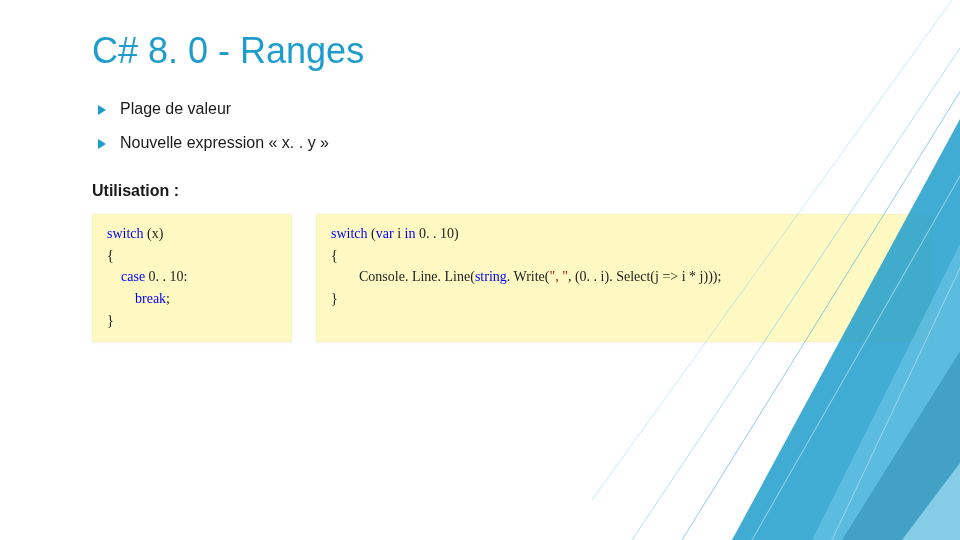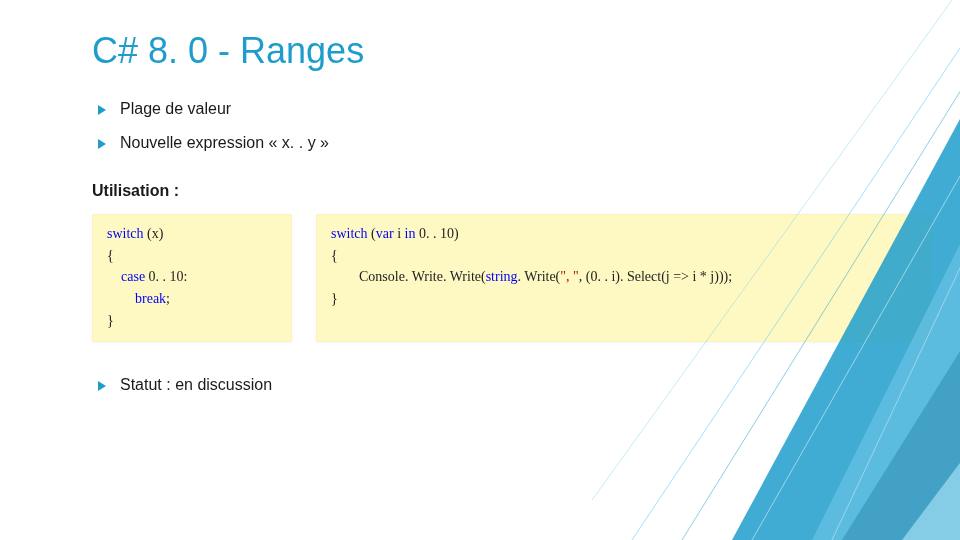--- a/index.html
+++ b/index.html
@@ -102,28 +102,25 @@
   <div class="code-row">
 
     <div class="code-box left"><span class="kw">switch</span><span class="plain"> (x)</span>
 <span class="plain">{</span>
     <span class="kw">case</span><span class="plain"> 0. . 10</span><span class="plain">:</span>
         <span class="kw">break</span><span class="plain">;</span>
 <span class="plain">}</span></div>
 
     <div class="code-box right"><span class="kw">switch</span><span class="plain"> (</span><span class="kw">var</span><span class="plain"> i </span><span class="kw">in</span><span class="plain"> 0. . 10)</span>
 <span class="plain">{</span>
-<span class="plain">        Console. Write. Write(</span><span class="kw">string</span><span class="plain">. Write(</span><span class="str">", "</span><span class="plain">, (0. . i). Select(j =&gt; i * j)));</span>
+<span class="plain">        Console. Line. Line(</span><span class="kw">string</span><span class="plain">. Write(</span><span class="str">", "</span><span class="plain">, (0. . i). Select(j =&gt; i * j)));</span>
 <span class="plain">}</span></div>
 
   </div>
 
-  <ul class="bullets">
-    <li>Statut : en discussion</li>
-  </ul>
 
   <div class="deco">
     <svg width="400" height="540" viewBox="0 0 400 540">
 
       <polygon points="400,540 400,60 140,540" fill="#1e9dcc" fill-opacity="0.85"></polygon>
 
       <polygon points="400,540 400,180 220,540" fill="#72cbe8" fill-opacity="0.55"></polygon>
 
       <polyline points="400,0 40,540" stroke="#72cbe8" stroke-width="1" fill="none" opacity="0.6"></polyline>
       <polyline points="400,40 90,540" stroke="#1e9dcc" stroke-width="1" fill="none" opacity="0.5"></polyline>

